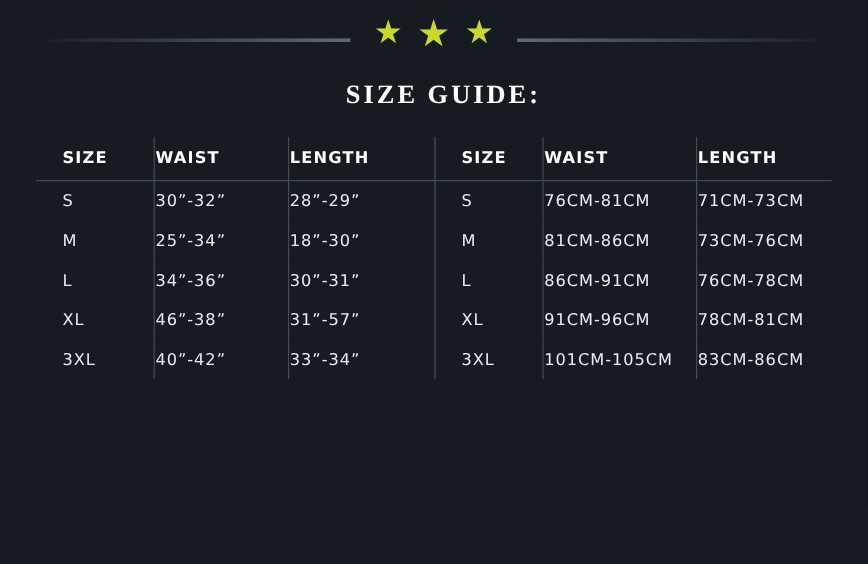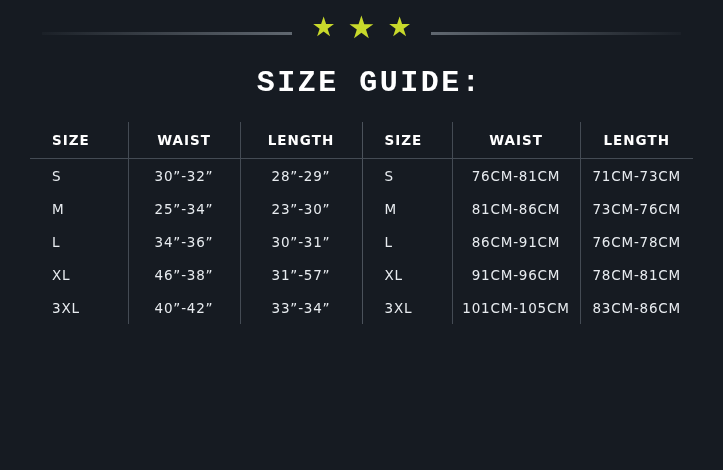--- a/index.html
+++ b/index.html
@@ -56,25 +56,25 @@
     font-size: 27px;
     line-height: 1;
   }
   .star.mid {
     font-size: 31px;
     margin-top: -2px;
   }
   .title {
     text-align: center;
     color: #ffffff;
-    font-size: 30px;
+    font-size: 22px;
     font-weight: bold;
     letter-spacing: 2.5px;
     margin: 10px 0 22px 16px;
-    font-family: Liberation Mono, monospace;
+    font-family: Liberation Serif, serif;
   }
   .table-wrap {
     margin: 0 30px;
   }
   table {
     border-collapse: collapse;
     width: 663px;
     table-layout: fixed;
   }
   .hdr-row td {
@@ -102,21 +102,20 @@
     letter-spacing: 0.8px;
     height: 31px;
     font-family: "DejaVu Sans", sans-serif;
   }
   td.c-size {
     text-align: left;
     padding-left: 22px;
     margin-top: 36px;
   }
   td.c-val {
-    text-align: center;
   }
   .vline {
     border-right: 1px solid #444b54;
   }
   .vline-strong {
     border-right: 1px solid #4b525b;
   }
   .bottom-pad {
     height: 14px;
   }
@@ -162,21 +161,21 @@
           <td class="c-size vline">S</td>
           <td class="c-val vline">30”-32”</td>
           <td class="c-val vline-strong">28”-29”</td>
           <td class="c-size vline">S</td>
           <td class="c-val vline">76CM-81CM</td>
           <td class="c-val">71CM-73CM</td>
         </tr>
         <tr class="body-row">
           <td class="c-size vline">M</td>
           <td class="c-val vline">25”-34”</td>
-          <td class="c-val vline-strong">23”-30”</td>
+          <td class="c-val vline-strong">18”-30”</td>
           <td class="c-size vline">M</td>
           <td class="c-val vline">81CM-86CM</td>
           <td class="c-val">73CM-76CM</td>
         </tr>
         <tr class="body-row">
           <td class="c-size vline">L</td>
           <td class="c-val vline">34”-36”</td>
           <td class="c-val vline-strong">30”-31”</td>
           <td class="c-size vline">L</td>
           <td class="c-val vline">86CM-91CM</td>

